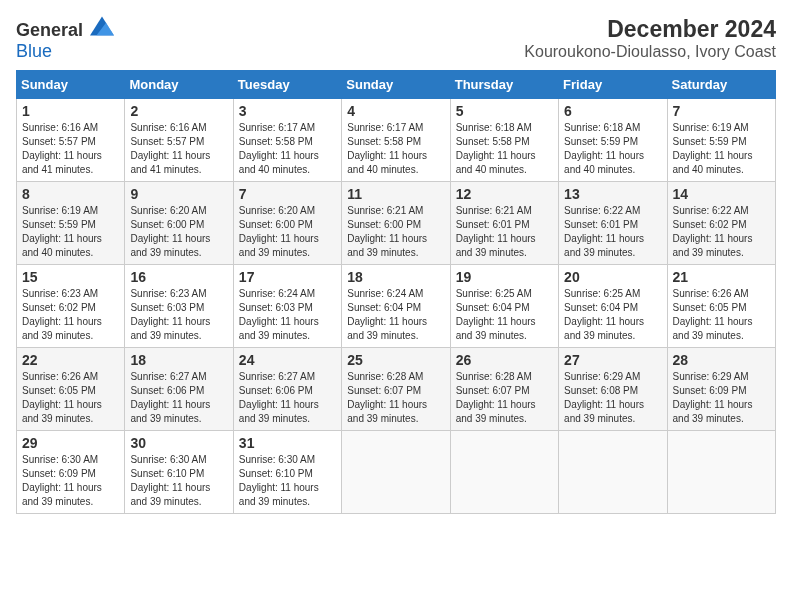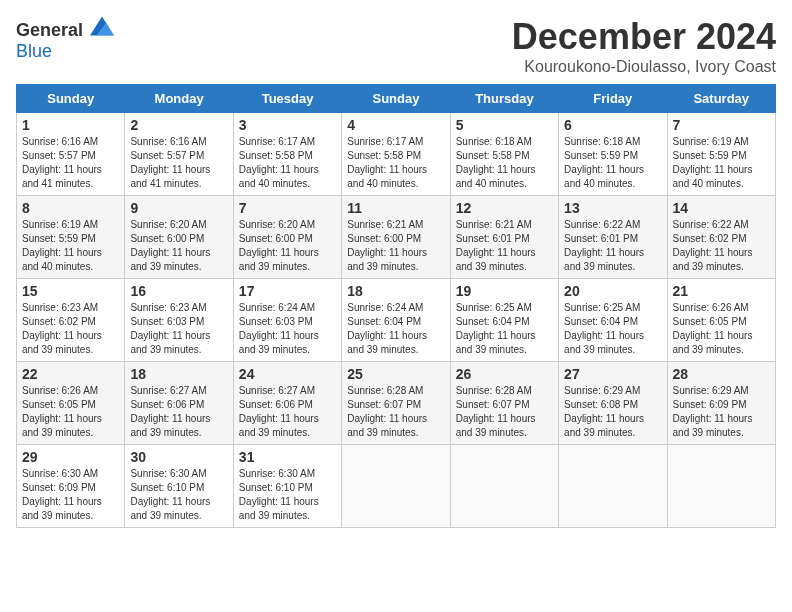--- a/index.html
+++ b/index.html
@@ -32,39 +32,39 @@
     }
     .logo-icon {
       width: 24px;
       height: 20px;
       margin-left: 2px;
     }
     .title-area {
       text-align: right;
     }
     .month-title {
-      font-size: 36px;
+      font-size: 23px;
       font-weight: bold;
       color: #333;
     }
     .location-title {
       font-size: 16px;
       color: #555;
     }
     .calendar {
       width: 100%;
       border-collapse: collapse;
     }
     .calendar th {
       background-color: #2979c3;
       color: #fff;
       font-size: 13px;
       font-weight: bold;
       padding: 6px 4px;
-      text-align: center;
+      text-align: left;
       border: 1px solid #2979c3;
     }
     .calendar td {
       border: 1px solid #ccc;
       vertical-align: top;
       padding: 4px 5px;
       width: 108px;
       background: #fff;
       font-size: 10.5px;
       color: #333;

